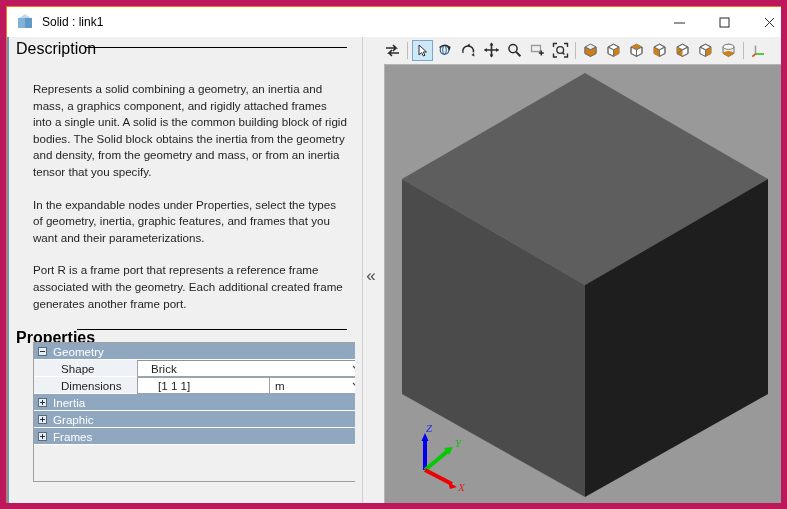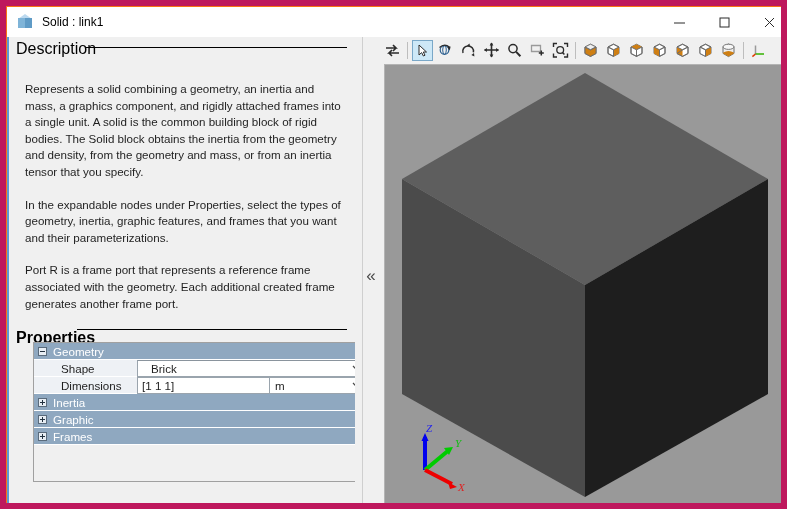--- a/index.html
+++ b/index.html
@@ -79,21 +79,21 @@
     position: absolute;
     height: 1px; background: #000;
   }
 
   .desc-text {
     position: absolute; left: 8px; top: 44px;
     width: 330px;
     font-size: 11.6px; color: #1f1f1f;
     line-height: 16.6px;
   }
-  .desc-text p { margin: 0 0 16px 8px; }
+  .desc-text p { margin: 0 0 16px 16px; }
   .desc-text p:last-child { margin-bottom: 0; }
 
   
   .tree {
     position: absolute; left: 24px; top: 305px;
     width: 334px; height: 140px;
     background: #f0f0f0;
     border: 1px solid #a0a0a0;
     overflow: hidden;
   }
@@ -158,21 +158,21 @@
     transform: translateY(-50%);
     width: 9px; height: 6px;
   }
   .textfield {
     flex: 0 0 133px;
     background: #ffffff;
     border: 1px solid #9aa4ad;
     display: flex; align-items: center;
   }
   .textfield .val {
-    padding-left: 4px; font-size: 11.6px; color: #1f1f1f;
+    padding-left: 20px; font-size: 11.6px; color: #1f1f1f;
   }
   .unitcombo {
     flex: 1 1 auto;
     background: #ffffff;
     border: 1px solid #9aa4ad;
     border-left: none;
     display: flex; align-items: center;
     position: relative; min-width: 0;
   }
   .unitcombo .val {

